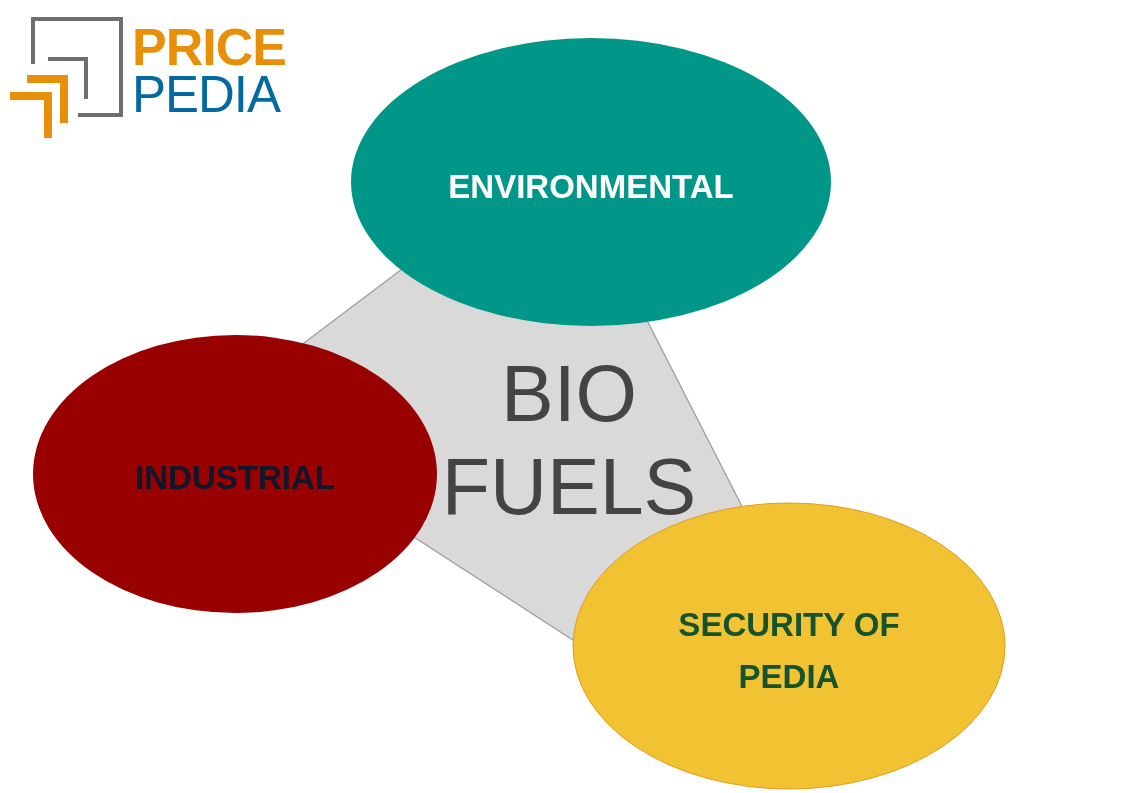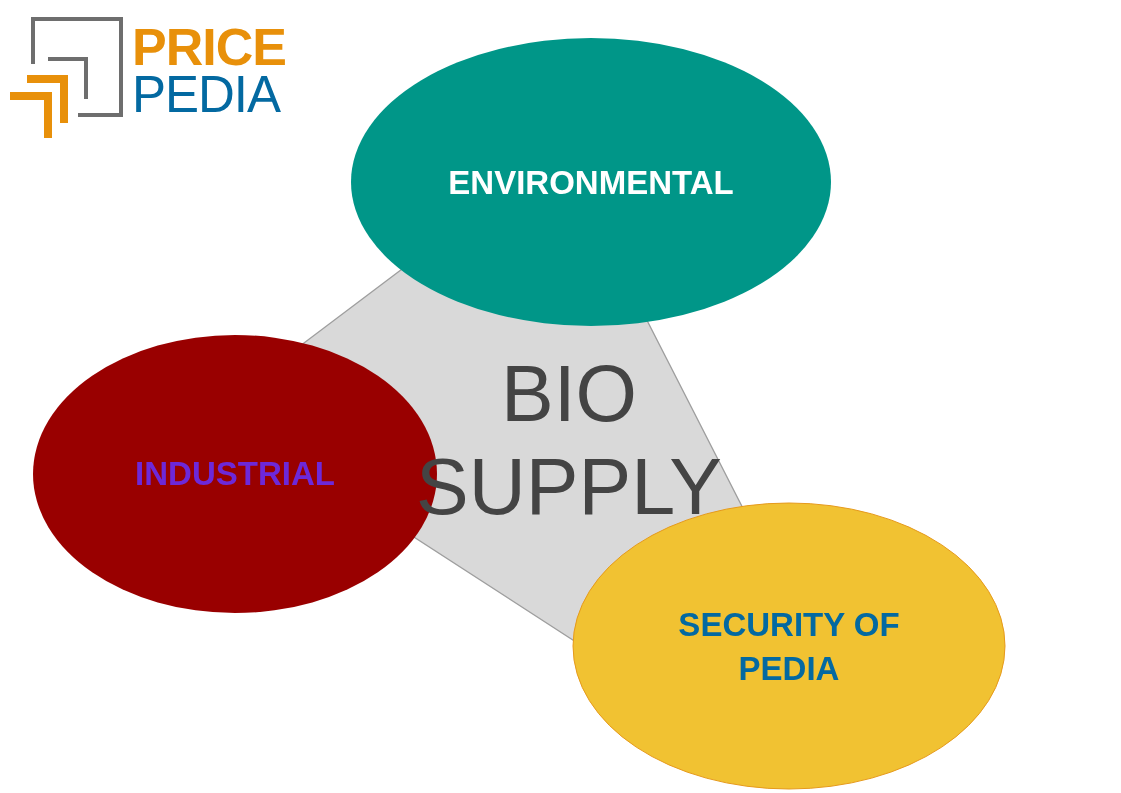--- a/index.html
+++ b/index.html
@@ -7,24 +7,24 @@
     .stage { position: absolute; left: 0; top: 0; width: 1121px; height: 793px; border-radius: 16px; }
     svg.bg { position: absolute; left: 0; top: 0; }
     .logo-text { position: absolute; left: 132px; line-height: 1; }
     .logo-price { top: 21px; font-size: 52px; font-weight: bold; color: #e8900a; letter-spacing: -1px; }
     .logo-pedia { top: 69px; font-size: 51px; font-weight: normal; color: #0369a1; letter-spacing: -1px; }
     .label {
       position: absolute; text-align: center; font-weight: bold;
       font-size: 33px; line-height: 44px; white-space: nowrap;
       transform: translate(-50%, -50%);
     }
-    .label span { display: block; }
+    .label span { display: block; margin-top: 8px; }
     .label-env { left: 591px; top: 183px; color: #ffffff; }
-    .label-ind { left: 235px; top: 474px; color: #6d28d9; }
-    .label-sec { left: 789px; top: 647px; color: #0369a1; }
+    .label-ind { left: 235px; top: 474px; color: #0f172a; }
+    .label-sec { left: 789px; top: 647px; color: #14532d; }
     .center-label {
       position: absolute; left: 569px; top: 440px; transform: translate(-50%, -50%);
       text-align: center; color: #444444; font-size: 79px; line-height: 93px; white-space: nowrap;
     }
     .center-label span { display: block; }
   </style>
 </head>
 <body>
 
 <div class="stage">
@@ -44,21 +44,21 @@
     <ellipse cx="235" cy="474" rx="202" ry="139" fill="#990000"></ellipse>
 
     <ellipse cx="789" cy="646" rx="216" ry="143" fill="#f1c232" stroke="#e69a1c" stroke-width="1"></ellipse>
   </svg>
 
   <div class="logo-text logo-price">PRICE</div>
   <div class="logo-text logo-pedia">PEDIA</div>
 
   <div class="center-label">
     <span>BIO</span>
-    <span>SUPPLY</span>
+    <span>FUELS</span>
   </div>
 
   <div class="label label-env">
     <span>ENVIRONMENTAL</span>
   </div>
 
   <div class="label label-ind">
     <span>INDUSTRIAL</span>
   </div>
 

